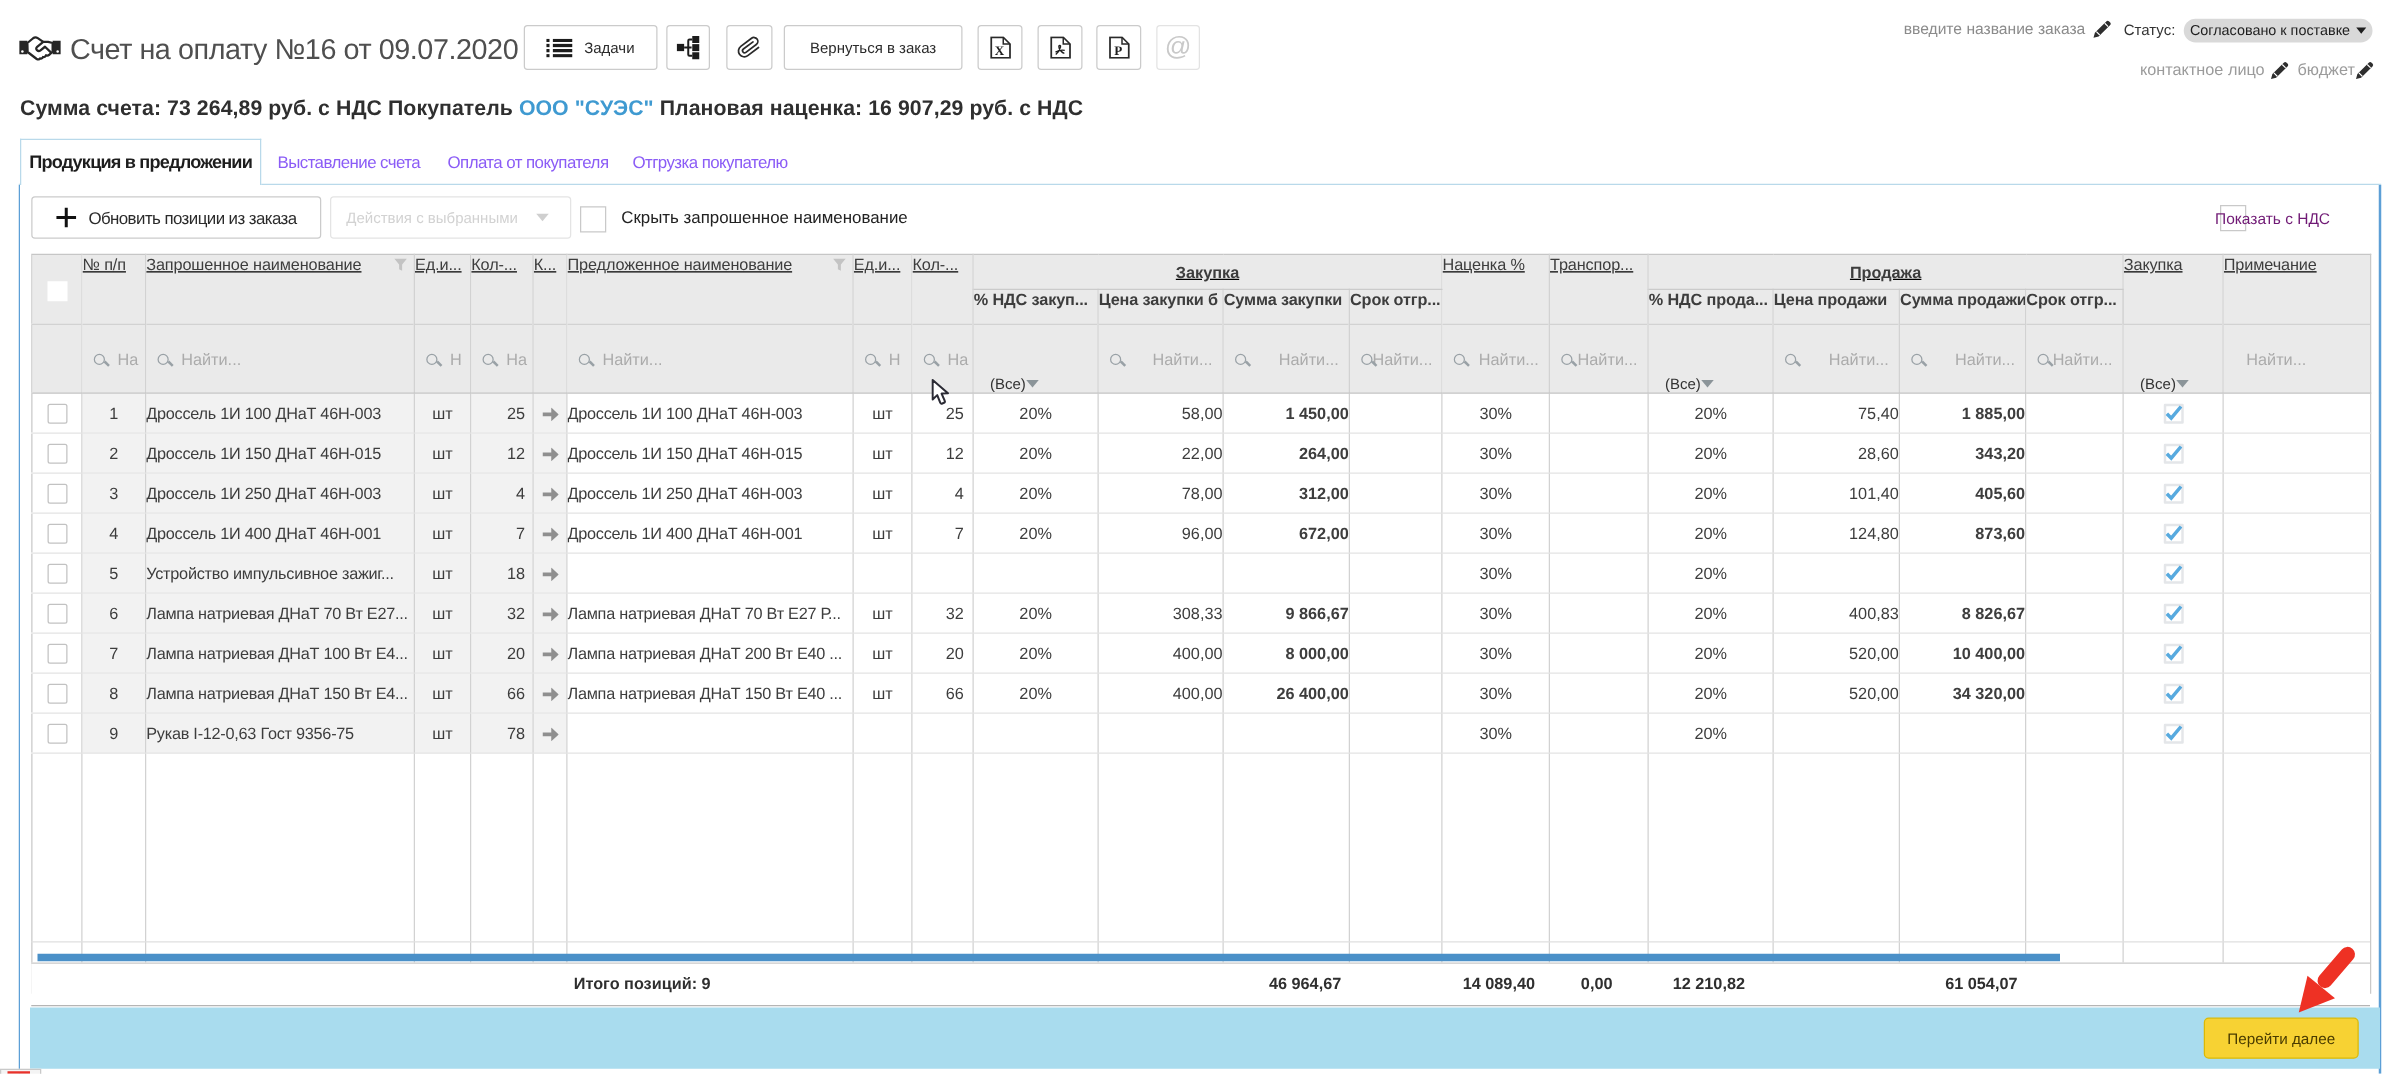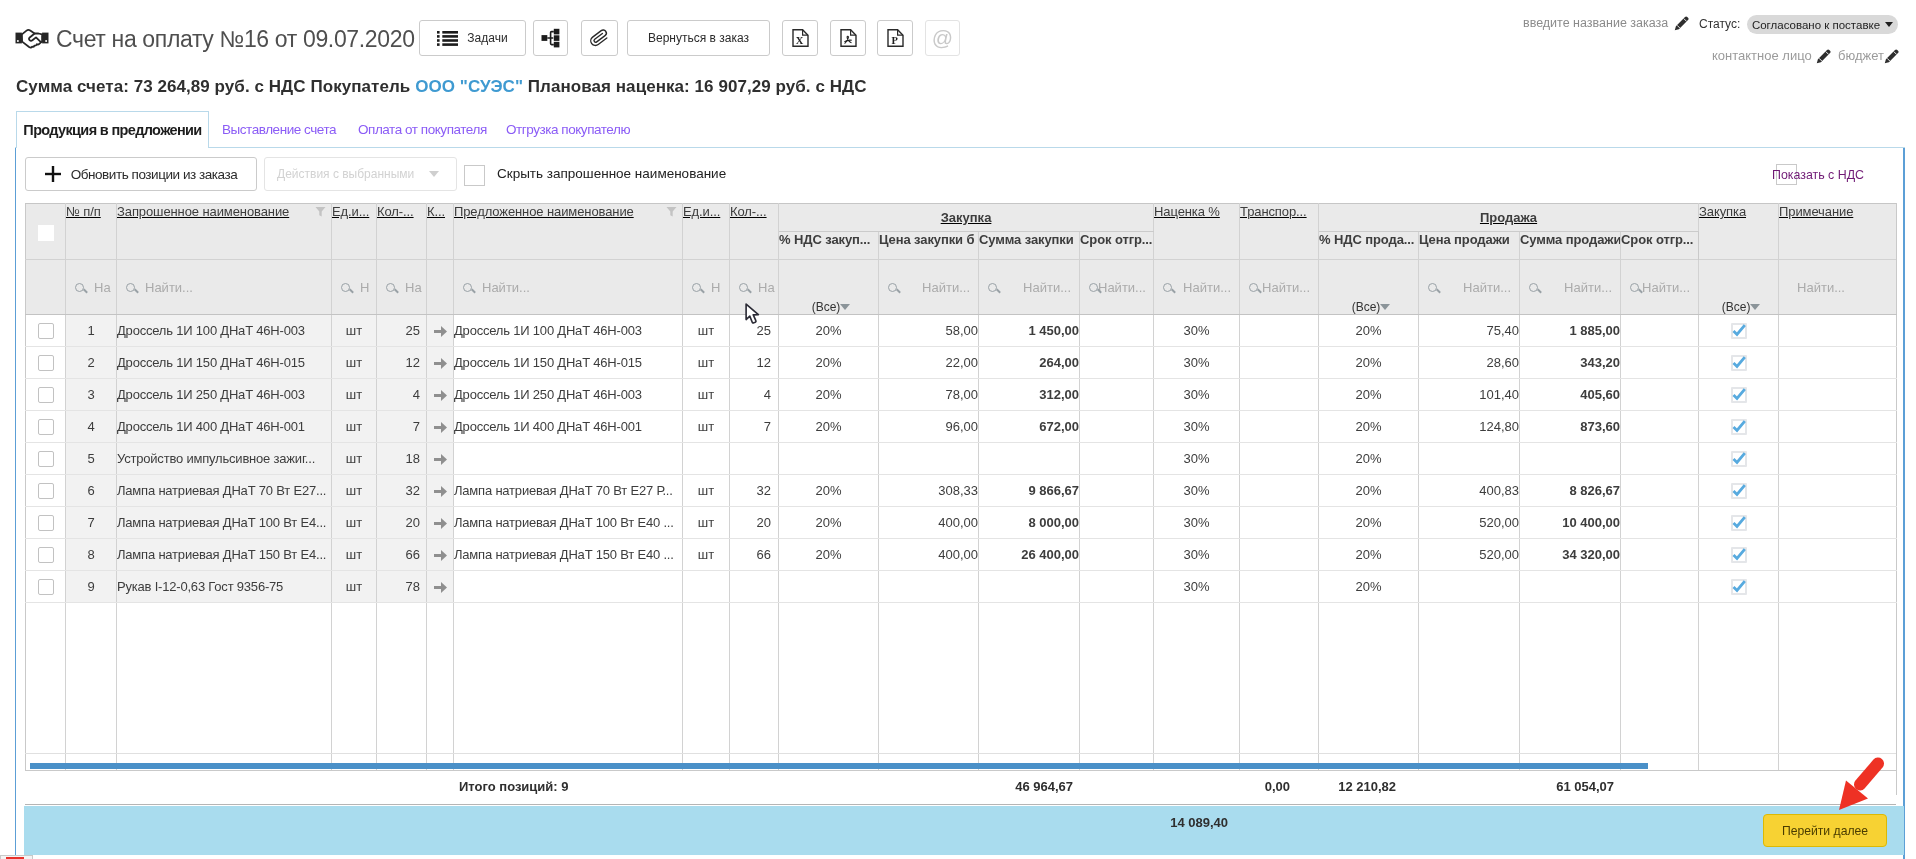--- a/index.html
+++ b/index.html
@@ -24,21 +24,21 @@
 td.hc { text-align:center; vertical-align:middle; }
 .hchk { display:inline-block; width:16px; height:16px; background:#fff; margin-top:6px; }
 tr.fr td { border-top:1px solid #d2d2d2; border-bottom:1px solid #c3c3c3; }
 tr.h1 td { border-top:1px solid #c6c6c6; }
 .fw { display:flex; align-items:center; padding:0 8px 0 9px; }
 .mag { width:9px; height:9px; border:1.7px solid #99a1a6; border-radius:50%; position:relative; flex:none; display:inline-block; }
 .mag::after { content:""; position:absolute; width:5px; height:1.8px; background:#99a1a6; right:-4.5px; bottom:-1px; transform:rotate(45deg); }
 .ph { color:#ababab; font-size:13px; margin-left:10px; }
 .phr { margin-left:auto; }
 .vse { color:#333; font-size:12px; margin-left:4px; }
-.fv { justify-content:center;margin-top:40px; }
+.fv { justify-content:flex-start;margin-top:40px; }
 .tri { width:0; height:0; border-left:5px solid transparent; border-right:5px solid transparent; border-top:6px solid #8b9499; display:inline-block; }
 tr.dr { height:32px; }
 tr.dr td { border-bottom:1px solid #e4e4e4; background:#fff; }
 tr.dr td.g { background:#f2f2f2; }
 td.tc { text-align:center; }
 td.tr { text-align:right; padding-right:8px; }
 td.b { font-weight:bold; color:#222; }
 td.nm { padding-left:9px; letter-spacing:-0.2px; }
 td.cb { text-align:center; vertical-align:middle; }
 .rchk { display:inline-block; width:16px; height:16px; border:1px solid #c2c2c2; border-radius:2px; background:#fff; vertical-align:middle; }
@@ -501,21 +501,21 @@
 <tr class="dr">
           <td class="cb"><span class="rchk"></span></td>
           <td class="g tc">7</td>
           <td class="g nm">Лампа натриевая ДНаТ 100 Вт Е4...</td>
           <td class="g tc">шт</td>
           <td class="g tr" style="padding-right:6px">20</td>
           <td class="g tc arr"><svg width="13" height="11" viewBox="0 0 13 11">
               <rect x="0" y="4" width="7.5" height="3" fill="#8f8f8f"></rect>
               <polygon points="7,0 13,5.5 7,11" fill="#8f8f8f"></polygon>
             </svg></td>
-          <td class="nm">Лампа натриевая ДНаТ 100 Вт Е40 ...</td>
+          <td class="nm">Лампа натриевая ДНаТ 200 Вт Е40 ...</td>
           <td class="tc">шт</td>
           <td class="tr" style="padding-right:7px">20</td>
           <td class="tc">20%</td>
           <td class="tr">400,00</td>
           <td class="tr b">8 000,00</td>
           <td></td>
           <td class="tc">30%</td>
           <td></td>
           <td class="tc">20%</td>
           <td class="tr">520,00</td>
@@ -608,21 +608,21 @@
 </tbody>
     </table>
 </div>
 
 <div class="abs" style="left:25px;top:753px;width:1871px;height:1px;background:#e0e0e0;"></div>
 <div class="abs" style="left:30px;top:763px;width:1618px;height:6px;background:#4a90c8;"></div>
 
 <div class="abs" style="left:25px;top:770px;width:1871px;height:35px;background:#fff;border-top:1px solid #c9c9c9;border-bottom:1px solid #b5b5b5;"></div>
 <div class="abs tot" style="left:459px;top:779px;">Итого позиций: 9</div>
 <div class="abs tot" style="right:843px;top:779px;">46 964,67</div>
-<div class="abs tot" style="right:688px;top:815px;">14 089,40</div>
+<div class="abs tot" style="right:688px;top:779px;">14 089,40</div>
 <div class="abs tot" style="right:626px;top:779px;">0,00</div>
 <div class="abs tot" style="right:520px;top:779px;">12 210,82</div>
 <div class="abs tot" style="right:302px;top:779px;">61 054,07</div>
 
 <div class="abs" style="left:24px;top:806px;width:1880px;height:49px;background:#a9dcee;"></div>
 <div class="abs" style="left:1763px;top:814px;width:124px;height:33px;background:#f7d233;border:1px solid #dcb904;border-radius:4px;display:flex;align-items:center;justify-content:center;font-size:12.2px;color:#4a3c00;z-index:50;">Перейти далее</div>
 <svg width="62" height="70" viewBox="0 0 62 70" style="position:absolute;left:1830px;top:750px;z-index:60">
  <path d="M48 13.5 L30 34.5" stroke="#ee3124" stroke-width="12" stroke-linecap="round"></path>
  <polygon points="9,60 16,30.5 38,48.5" fill="#ee3124"></polygon>
 </svg>

